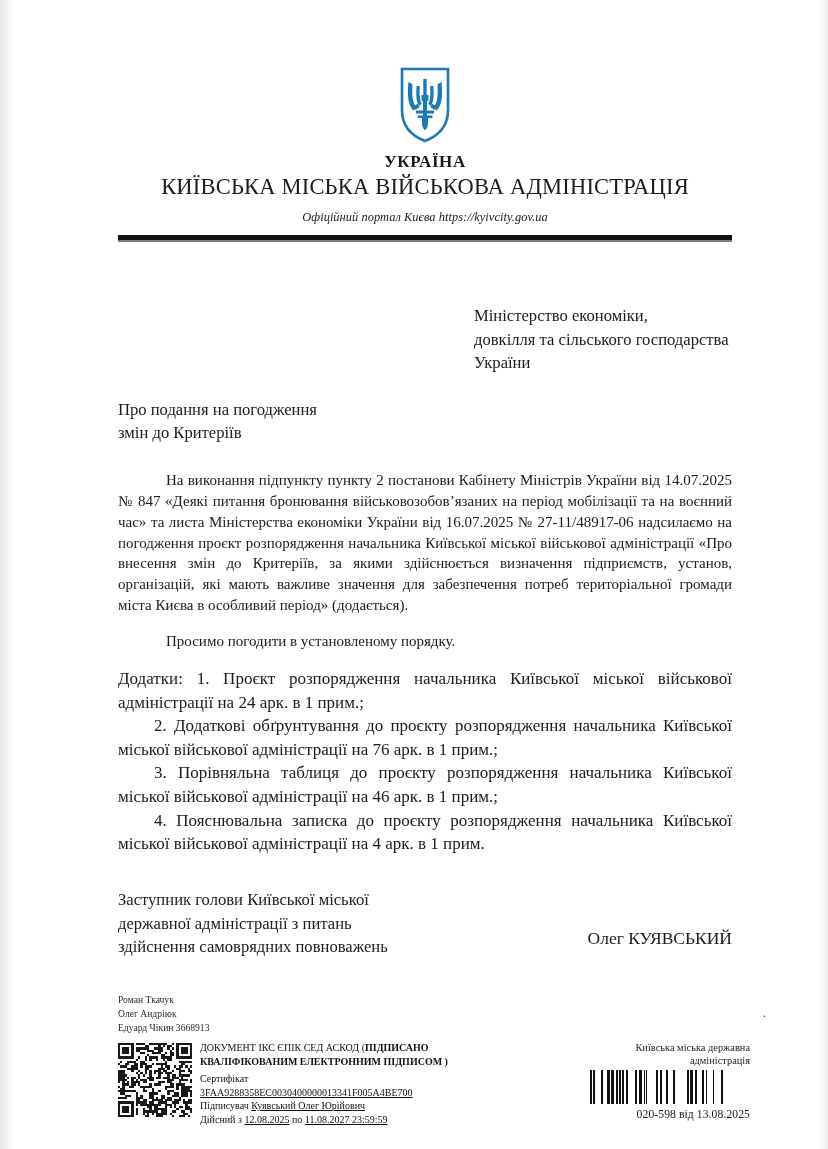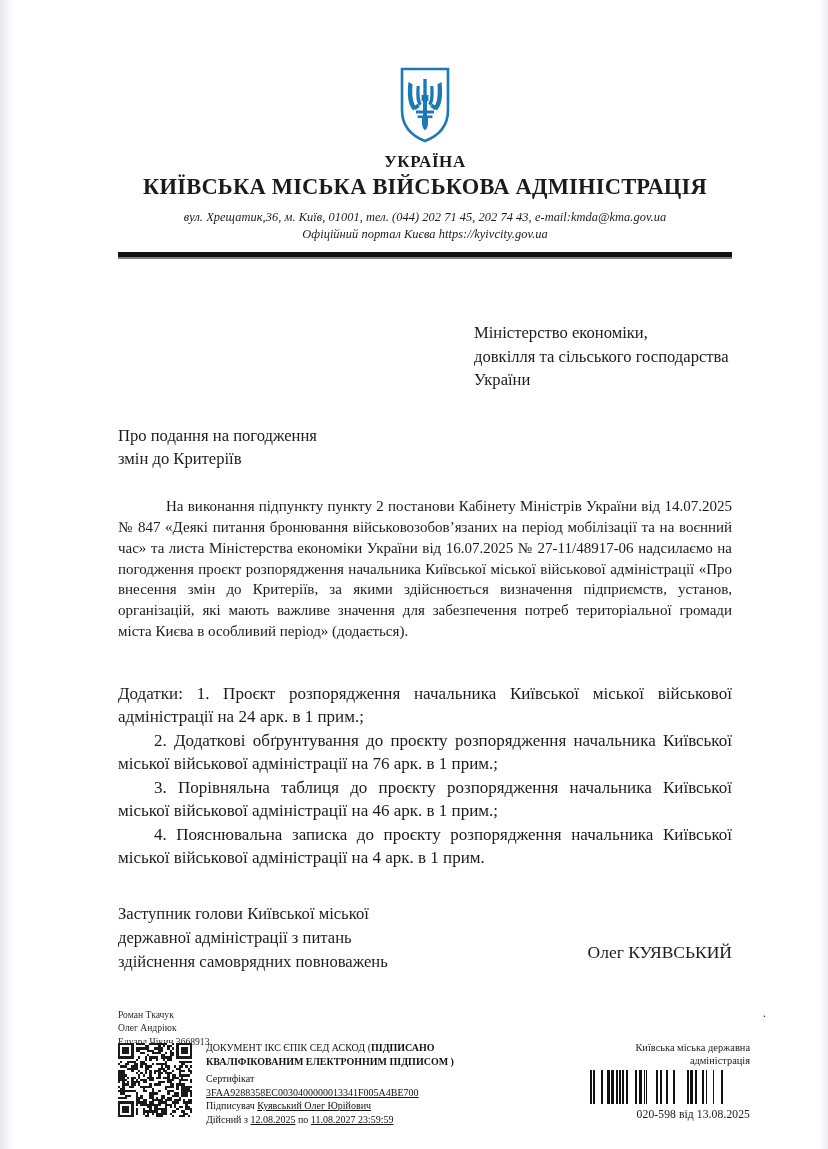--- a/index.html
+++ b/index.html
@@ -59,21 +59,21 @@
     margin: 0 auto 8px auto;
     display: block;
   }
   .country {
     font-weight: bold;
     font-size: 17px;
     letter-spacing: 0.6px;
     margin: 0 0 2px 0;
   }
   .org {
-    font-weight: bold;
+    font-weight: normal;
     font-size: 22.5px;
     letter-spacing: 0.2px;
     margin: 0 0 9px 0;
     white-space: nowrap;
   }
   .contact {
     font-style: italic;
     font-size: 12.4px;
     line-height: 1.38;
     margin: 0;
@@ -90,41 +90,41 @@
   .addressee {
     margin-top: 62px;
     margin-left: 356px;
     font-size: 16.6px;
     line-height: 1.42;
   }
   .addressee div { white-space: nowrap; }
 
   
   .subject {
-    margin-top: 32px;
+    margin-top: 23px;
     font-size: 16.6px;
     line-height: 1.40;
   }
 
   
   .body-par {
     margin-top: 26px;
     font-size: 15px;
     line-height: 1.385;
     text-align: justify;
     text-indent: 48px;
     hyphens: none;
   }
   .body-par.second {
     margin-top: 0;
     text-align: left;
   }
 
   .attach-block {
-    margin-top: 40px;
+    margin-top: 16px;
     font-size: 17px;
     line-height: 1.385;
   }
   .attach-lead {
     text-align: justify;
     text-indent: 0;
     margin: 0;
   }
   .attach-item {
     text-align: justify;
@@ -166,21 +166,21 @@
     height: 108px;
     z-index: 2;
   }
 
   .esign {
     position: absolute;
     left: 0;
     top: 0;
     display: flex;
     align-items: flex-start;
-    gap: 14px;
+    gap: 8px;
   }
   .qr {
     width: 74px;
     height: 74px;
     flex: 0 0 74px;
     margin-top: 2px;
   }
   .esign-text {
     font-size: 10px;
     line-height: 1.35;
@@ -252,39 +252,39 @@
 
           <path d="M17.0 44.5 h18 v3.0 h-18 z"></path>
           <path d="M18.6 49.5 h14.8 v2.6 h-14.8 z"></path>
         </g>
       </svg>
 
       <div class="country">УКРАЇНА</div>
       <div class="org">КИЇВСЬКА МІСЬКА ВІЙСЬКОВА АДМІНІСТРАЦІЯ</div>
 
       <div class="contact">
-        <div>вул. Хрещатик,36, м. Київ, 01001, тел. (044) 202 71 45, 202 74 43, e-mail:kmda@kma.gov.ua</div>
         <div>Офіційний портал Києва https://kyivcity.gov.ua</div>
       </div>
 
       <div class="rule"></div>
     </div>
 
     <div class="addressee">
       <div>Міністерство економіки,</div>
       <div>довкілля та сільського господарства</div>
       <div>України</div>
     </div>
 
     <div class="subject">
       <div>Про подання на погодження</div>
       <div>змін до Критеріїв</div>
     </div>
 
     <p class="body-par">На виконання підпункту пункту 2 постанови Кабінету Міністрів України від 14.07.2025 № 847 «Деякі питання бронювання військовозобов’язаних на період мобілізації та на воєнний час» та листа Міністерства економіки України від 16.07.2025 № 27-11/48917-06 надсилаємо на погодження проєкт розпорядження начальника Київської міської військової адміністрації «Про внесення змін до Критеріїв, за якими здійснюється визначення підприємств, установ, організацій, які мають важливе значення для забезпечення потреб територіальної громади міста Києва в особливий період» (додається).</p>
+    <p class="body-par second">Просимо погодити в установленому порядку.</p>
 
     <div class="attach-block">
       <p class="attach-lead"><span>Додатки:</span> <span>1. Проєкт розпорядження начальника Київської міської військової адміністрації  на 24 арк. в 1 прим.;</span></p>
       <p class="attach-item">2. Додаткові обґрунтування до проєкту розпорядження начальника Київської міської військової адміністрації  на 76 арк. в 1 прим.;</p>
       <p class="attach-item">3. Порівняльна таблиця до проєкту розпорядження начальника Київської міської військової адміністрації  на 46 арк. в 1 прим.;</p>
       <p class="attach-item">4. Пояснювальна записка до проєкту розпорядження начальника Київської міської військової адміністрації  на 4 арк. в 1 прим.</p>
     </div>
 
     <div class="signature">
       <div class="post">

